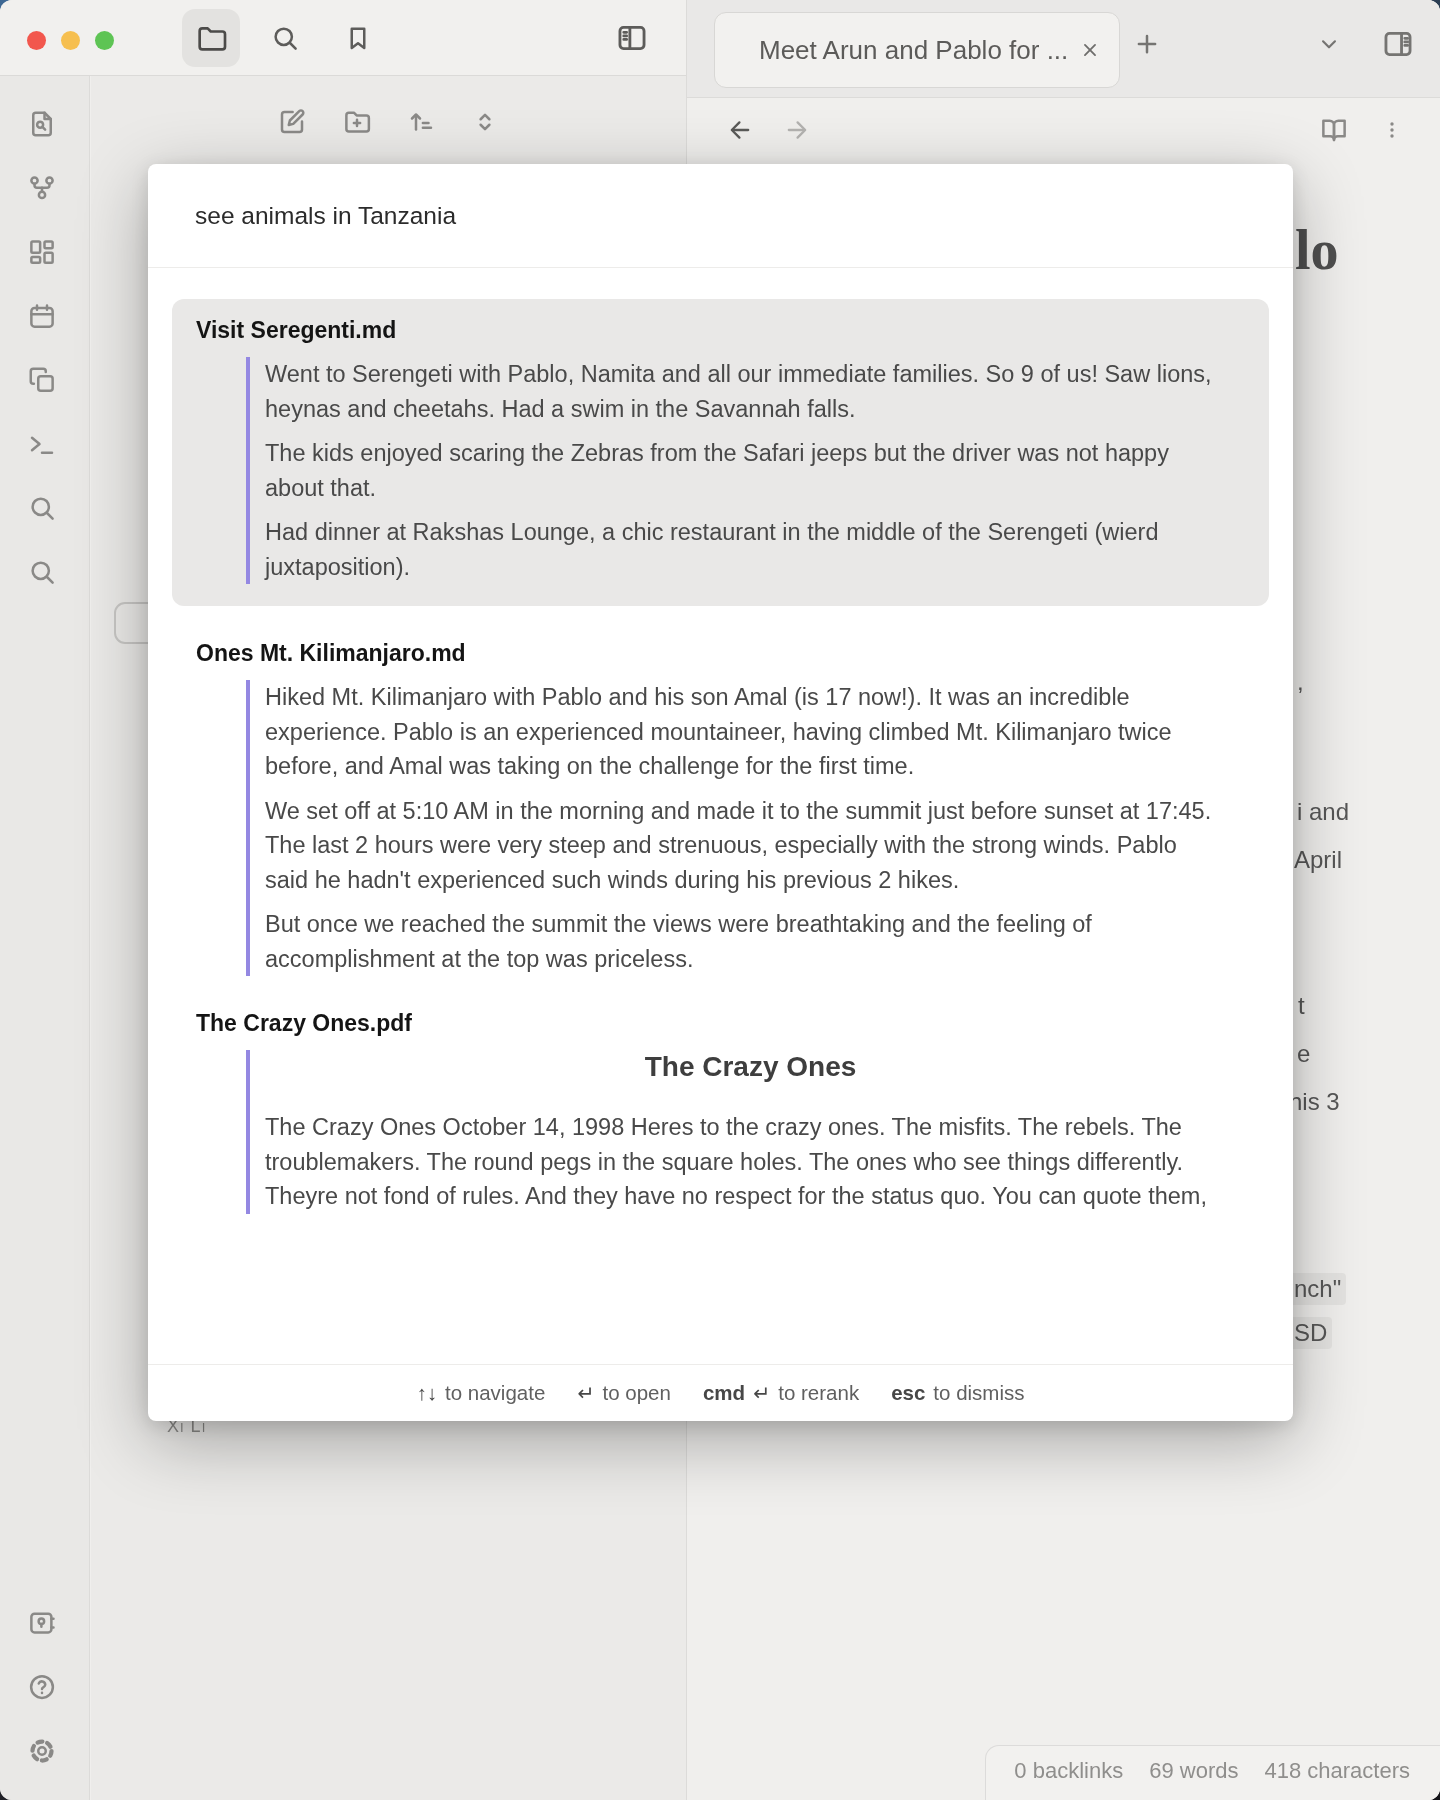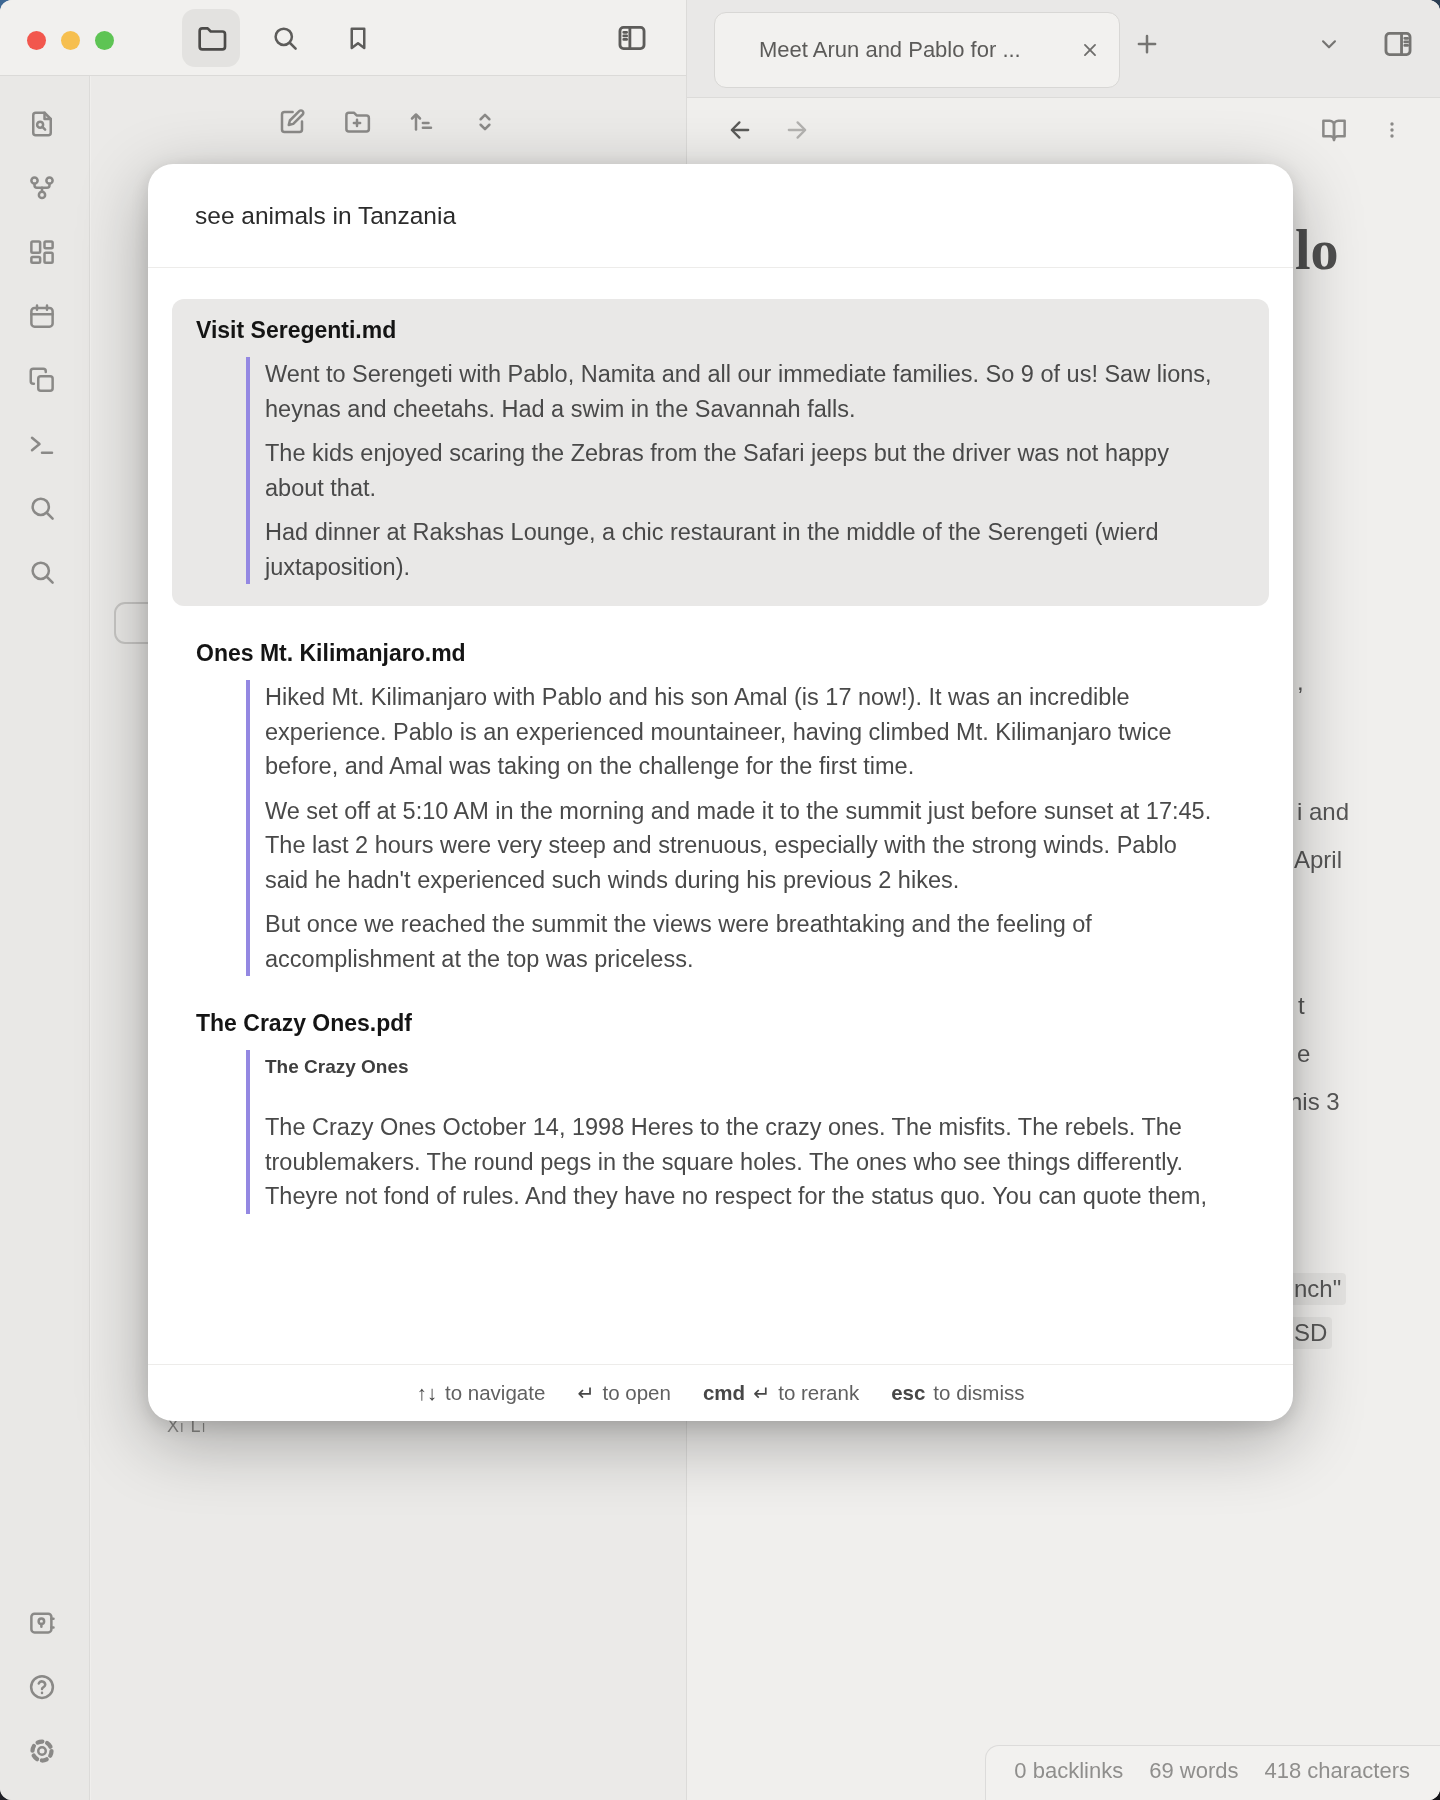--- a/index.html
+++ b/index.html
@@ -41,21 +41,21 @@
     font-variant:small-caps; letter-spacing:1px; }
 
   
   .v-divider { position:absolute; left:686px; top:0; width:1px; height:1800px; background:#dcdbd9; z-index:3; }
   .editorpane { position:absolute; left:687px; top:0; width:753px; height:1800px; background:#f0efed; }
   .tabstrip { position:absolute; left:0; top:0; width:753px; height:98px;
     background:#e9e8e7; border-bottom:1px solid #dcdbd9; }
   .tab { position:absolute; left:27px; top:12px; width:406px; height:76px;
     background:#f2f1ef; border:1px solid #d8d7d5; border-radius:12px;
     display:flex; align-items:center; padding:0 18px 0 44px; }
-  .tab-label { flex:1; font-size:22px; color:#5c5b59; white-space:nowrap; overflow:hidden; }
+  .tab-label { flex:1; font-size:26px; color:#5c5b59; white-space:nowrap; overflow:hidden; }
   .tab-close { color:#6f6e6c; margin-left:10px; }
   .strip-ico { position:absolute; display:flex; align-items:center; justify-content:center;
     width:44px; height:44px; top:22px; color:#757472; }
   .noteheader { position:absolute; left:0; top:99px; width:753px; height:62px; }
   .nh-ico { position:absolute; top:12px; width:38px; height:38px; display:flex;
     align-items:center; justify-content:center; }
   .note-title { position:absolute; left:160px; top:16px; width:440px; text-align:center;
     font-size:24px; color:#7b7a78; white-space:nowrap; }
   .editorbody { position:absolute; left:0; top:161px; width:753px; height:1639px; }
   .frag { position:absolute; font-size:24px; color:#575757; white-space:nowrap; }
@@ -63,36 +63,36 @@
   .frag.hl { background:#e4e3e1; border-radius:4px; padding:2px 5px; }
 
   
   .statusbar { position:absolute; right:0; bottom:0; background:#f2f1ef;
     border:1px solid #dcdbda; border-right:none; border-bottom:none;
     border-radius:14px 0 0 0; padding:12px 30px 16px 28px;
     display:flex; gap:26px; font-size:22px; color:#8f8e8c; z-index:4; }
 
   
   .modal { position:absolute; left:148px; top:164px; width:1145px; height:1257px;
-    background:#ffffff; border-radius:25px; z-index:20;
+    background:#ffffff; border-radius:8px; z-index:20;
     box-shadow:0 20px 70px rgba(0,0,0,0.30), 0 4px 18px rgba(0,0,0,0.12); }
   .modal-input { position:absolute; left:0; top:0; width:100%; height:104px;
     border:none; outline:none; background:transparent; padding:0 40px 0 47px;
     font-family:inherit; font-size:24.5px; color:#2b2b2b; border-bottom:1px solid #edecea;
     border-radius:16px 16px 0 0; }
   .modal-results { position:absolute; left:0; top:105px; width:100%; height:1095px;
     overflow:hidden; padding:30px 24px 0 24px; }
   .result-card { border-radius:12px; padding:18px 24px 22px 24px; margin-bottom:34px; }
   .result-card.selected { background:#e9e8e7; }
   .result-card.plain { padding-top:0; padding-bottom:0; }
   .result-title { font-size:23px; font-weight:700; color:#141414; margin-bottom:13px; }
   .excerpt { border-left:4px solid #9488e2; margin-left:50px; padding-left:15px; max-width:990px; }
   .excerpt p { font-size:23.5px; line-height:34.5px; color:#494949; margin-bottom:10px; max-width:960px; }
   .excerpt p:last-child { margin-bottom:0; }
-  .quote-heading { font-size:19px; line-height:34px; font-weight:700; color:#3e3e3e; margin-bottom:26px; }
+  .quote-heading { font-size:28px; line-height:34px; font-weight:700; color:#3e3e3e; margin-bottom:26px;text-align:center; }
   .modal-footer { position:absolute; left:0; bottom:0; width:100%; height:57px;
     border-top:1px solid #edecea; display:flex; align-items:center; justify-content:center;
     gap:32px; font-size:20.5px; color:#606060; }
   .hint { display:flex; align-items:baseline; gap:8px; }
   .hint .kb { font-weight:700; color:#474747; }
   .hint .k { color:#474747; }
   .hint .kb:empty, .hint .k:empty { display:none; }
 </style>
 </head>
 <body>

